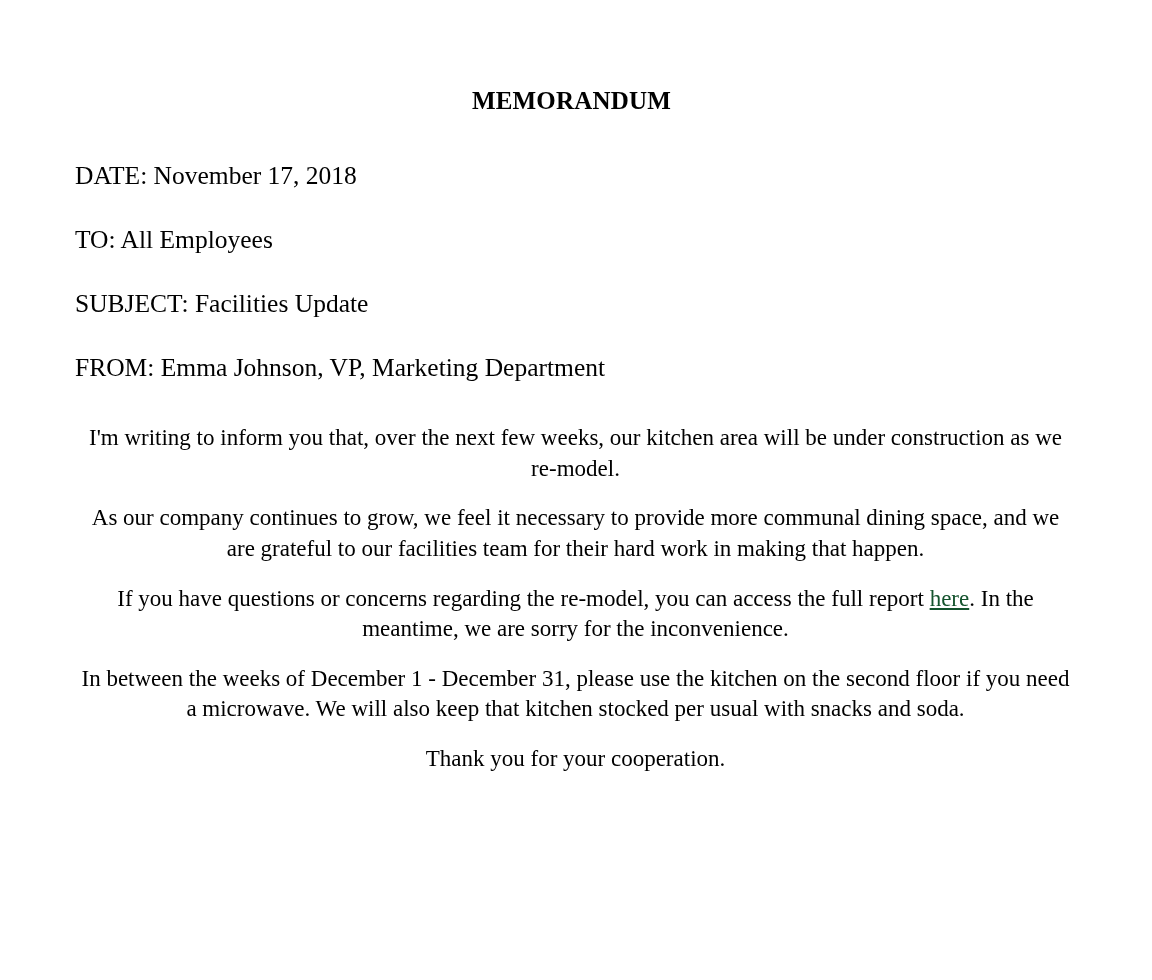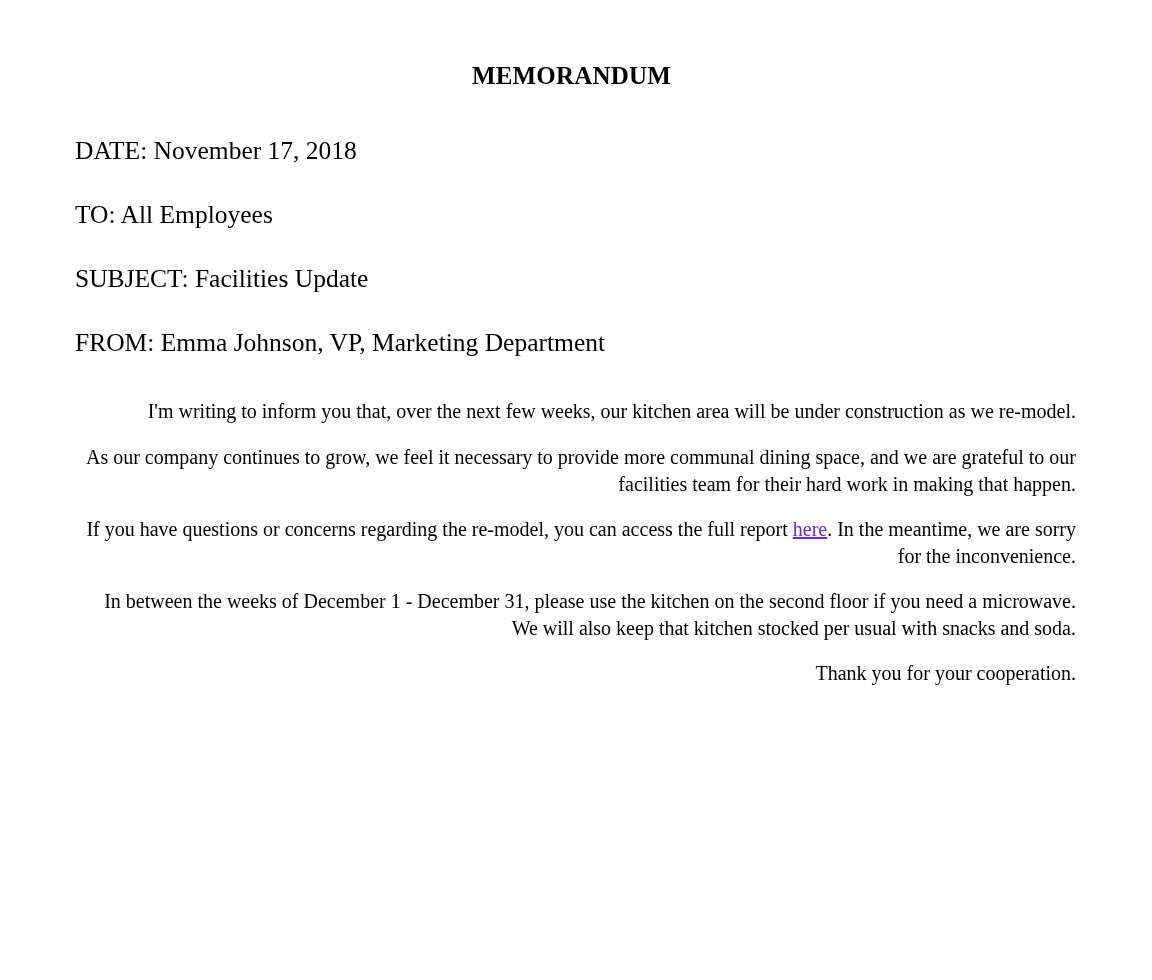--- a/index.html
+++ b/index.html
@@ -11,21 +11,21 @@
     width: 1152px;
     height: 980px;
     font-family: "Liberation Serif", "DejaVu Serif", serif;
     color: #000000;
     overflow: hidden;
   }
   .page {
     box-sizing: border-box;
     width: 1152px;
     height: 980px;
-    padding: 44px 76px 0 75px;
+    padding: 69px 76px 0 75px;
     background: #ffffff;
   }
   .memo-title {
     text-align: center;
     font-weight: bold;
     font-size: 25px;
     letter-spacing: 0.2px;
     margin: 18px 0 0 0;
     padding-right: 8px;
   }
@@ -37,30 +37,30 @@
     line-height: 1.18;
     margin: 0 0 0 0;
   }
   .field-line + .field-line {
     margin-top: 34px;
   }
   .body-block {
     margin-top: 40px;
   }
   .para {
-    font-size: 20px;
+    font-size: 23px;
     line-height: 1.33;
     margin: 0;
-    text-align: right;
+    text-align: center;
   }
   .para + .para {
     margin-top: 19px;
   }
   .inline-link {
-    color: #6d28d9;
+    color: #14532d;
     cursor: pointer;
   }
 </style>
 </head>
 <body>
 
 <div class="page">
 
   <h1 class="memo-title">MEMORANDUM</h1>
 

